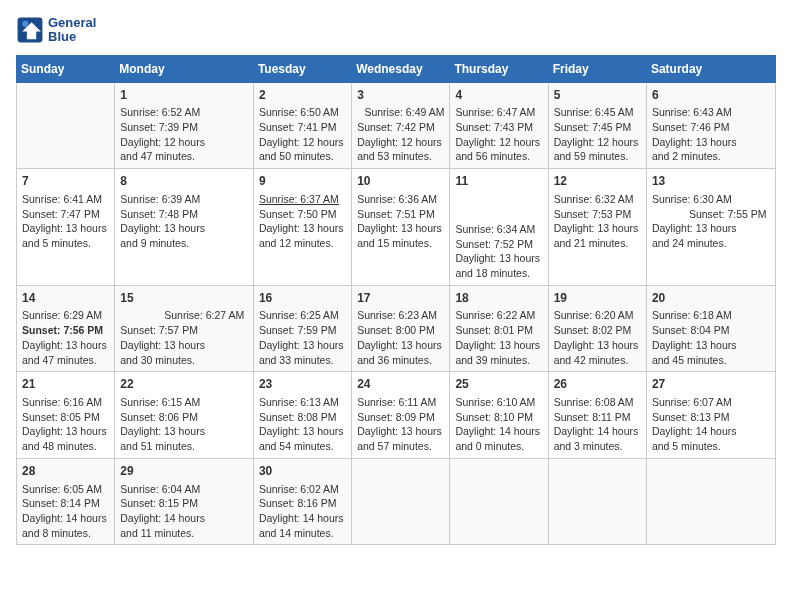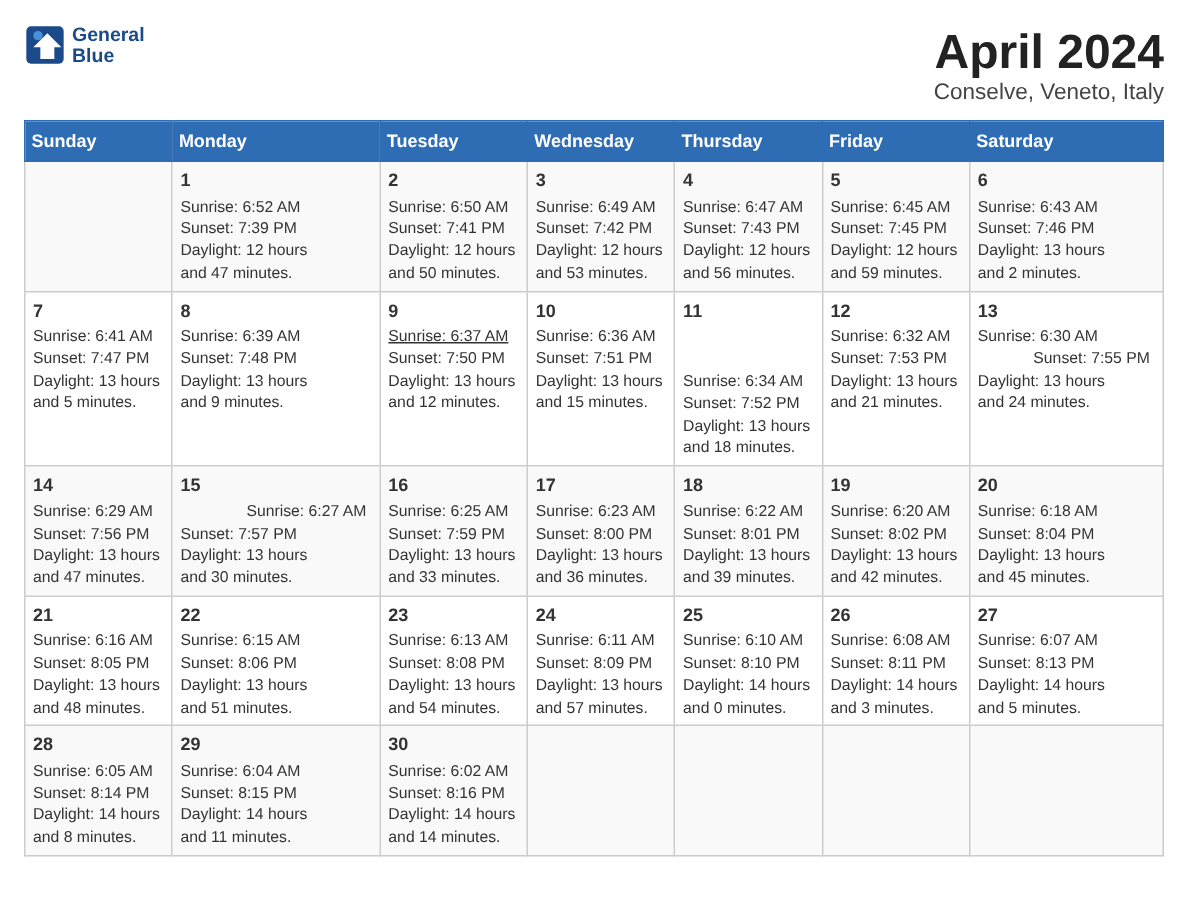--- a/index.html
+++ b/index.html
@@ -94,24 +94,20 @@
     <svg class="logo-icon" viewBox="0 0 36 36">
       <rect x="2" y="2" width="32" height="32" rx="4" fill="#1a4a8a"></rect>
       <polygon points="20,8 32,20 26,20 26,30 14,30 14,20 8,20" fill="white"></polygon>
       <circle cx="12" cy="10" r="4" fill="#4a90d9"></circle>
     </svg>
     <div class="logo-text">
       <span>General</span>
       <span>Blue</span>
     </div>
   </div>
-  <div class="title-block">
-    <h1>April 2024</h1>
-    <h2>Conselve, Veneto, Italy</h2>
-  </div>
 </div>
 
 <table>
   <thead>
     <tr>
     <th>Sunday</th>
         <th>Monday</th>
         <th>Tuesday</th>
         <th>Wednesday</th>
         <th>Thursday</th>
@@ -131,21 +127,21 @@
         </td>
         <td>
           <span class="day-number">2</span>
           <span style="display: block;">Sunrise: 6:50 AM</span>
           <span style="display: block;">Sunset: 7:41 PM</span>
           <span style="display: block;">Daylight: 12 hours</span>
           <span style="display: block;">and 50 minutes.</span>
         </td>
         <td>
           <span class="day-number">3</span>
-          <span style="display: block;">Sunrise: 6:49 AM</span>
+          <span style="display: block; text-align: right;">Sunrise: 6:49 AM</span>
           <span style="display: block;">Sunset: 7:42 PM</span>
           <span style="display: block;">Daylight: 12 hours</span>
           <span style="display: block;">and 53 minutes.</span>
         </td>
         <td>
           <span class="day-number">4</span>
           <span style="display: block;">Sunrise: 6:47 AM</span>
           <span style="display: block;">Sunset: 7:43 PM</span>
           <span style="display: block;">Daylight: 12 hours</span>
           <span style="display: block;">and 56 minutes.</span>
@@ -213,21 +209,21 @@
           <span style="display: block;">Sunrise: 6:30 AM</span>
           <span style="display: block; margin-left: 37px;">Sunset: 7:55 PM</span>
           <span style="display: block;">Daylight: 13 hours</span>
           <span style="display: block;">and 24 minutes.</span>
         </td>
       </tr>
       <tr>
         <td>
           <span class="day-number">14</span>
           <span style="display: block;">Sunrise: 6:29 AM</span>
-          <span style="display: block;">Sunset: 7:56 PM</span>
+          <span style="display: block; font-weight: bold;">Sunset: 7:56 PM</span>
           <span style="display: block;">Daylight: 13 hours</span>
           <span style="display: block;">and 47 minutes.</span>
         </td>
         <td>
           <span class="day-number">15</span>
           <span style="display: block; margin-left: 44px;">Sunrise: 6:27 AM</span>
           <span style="display: block;">Sunset: 7:57 PM</span>
           <span style="display: block;">Daylight: 13 hours</span>
           <span style="display: block;">and 30 minutes.</span>
         </td>

